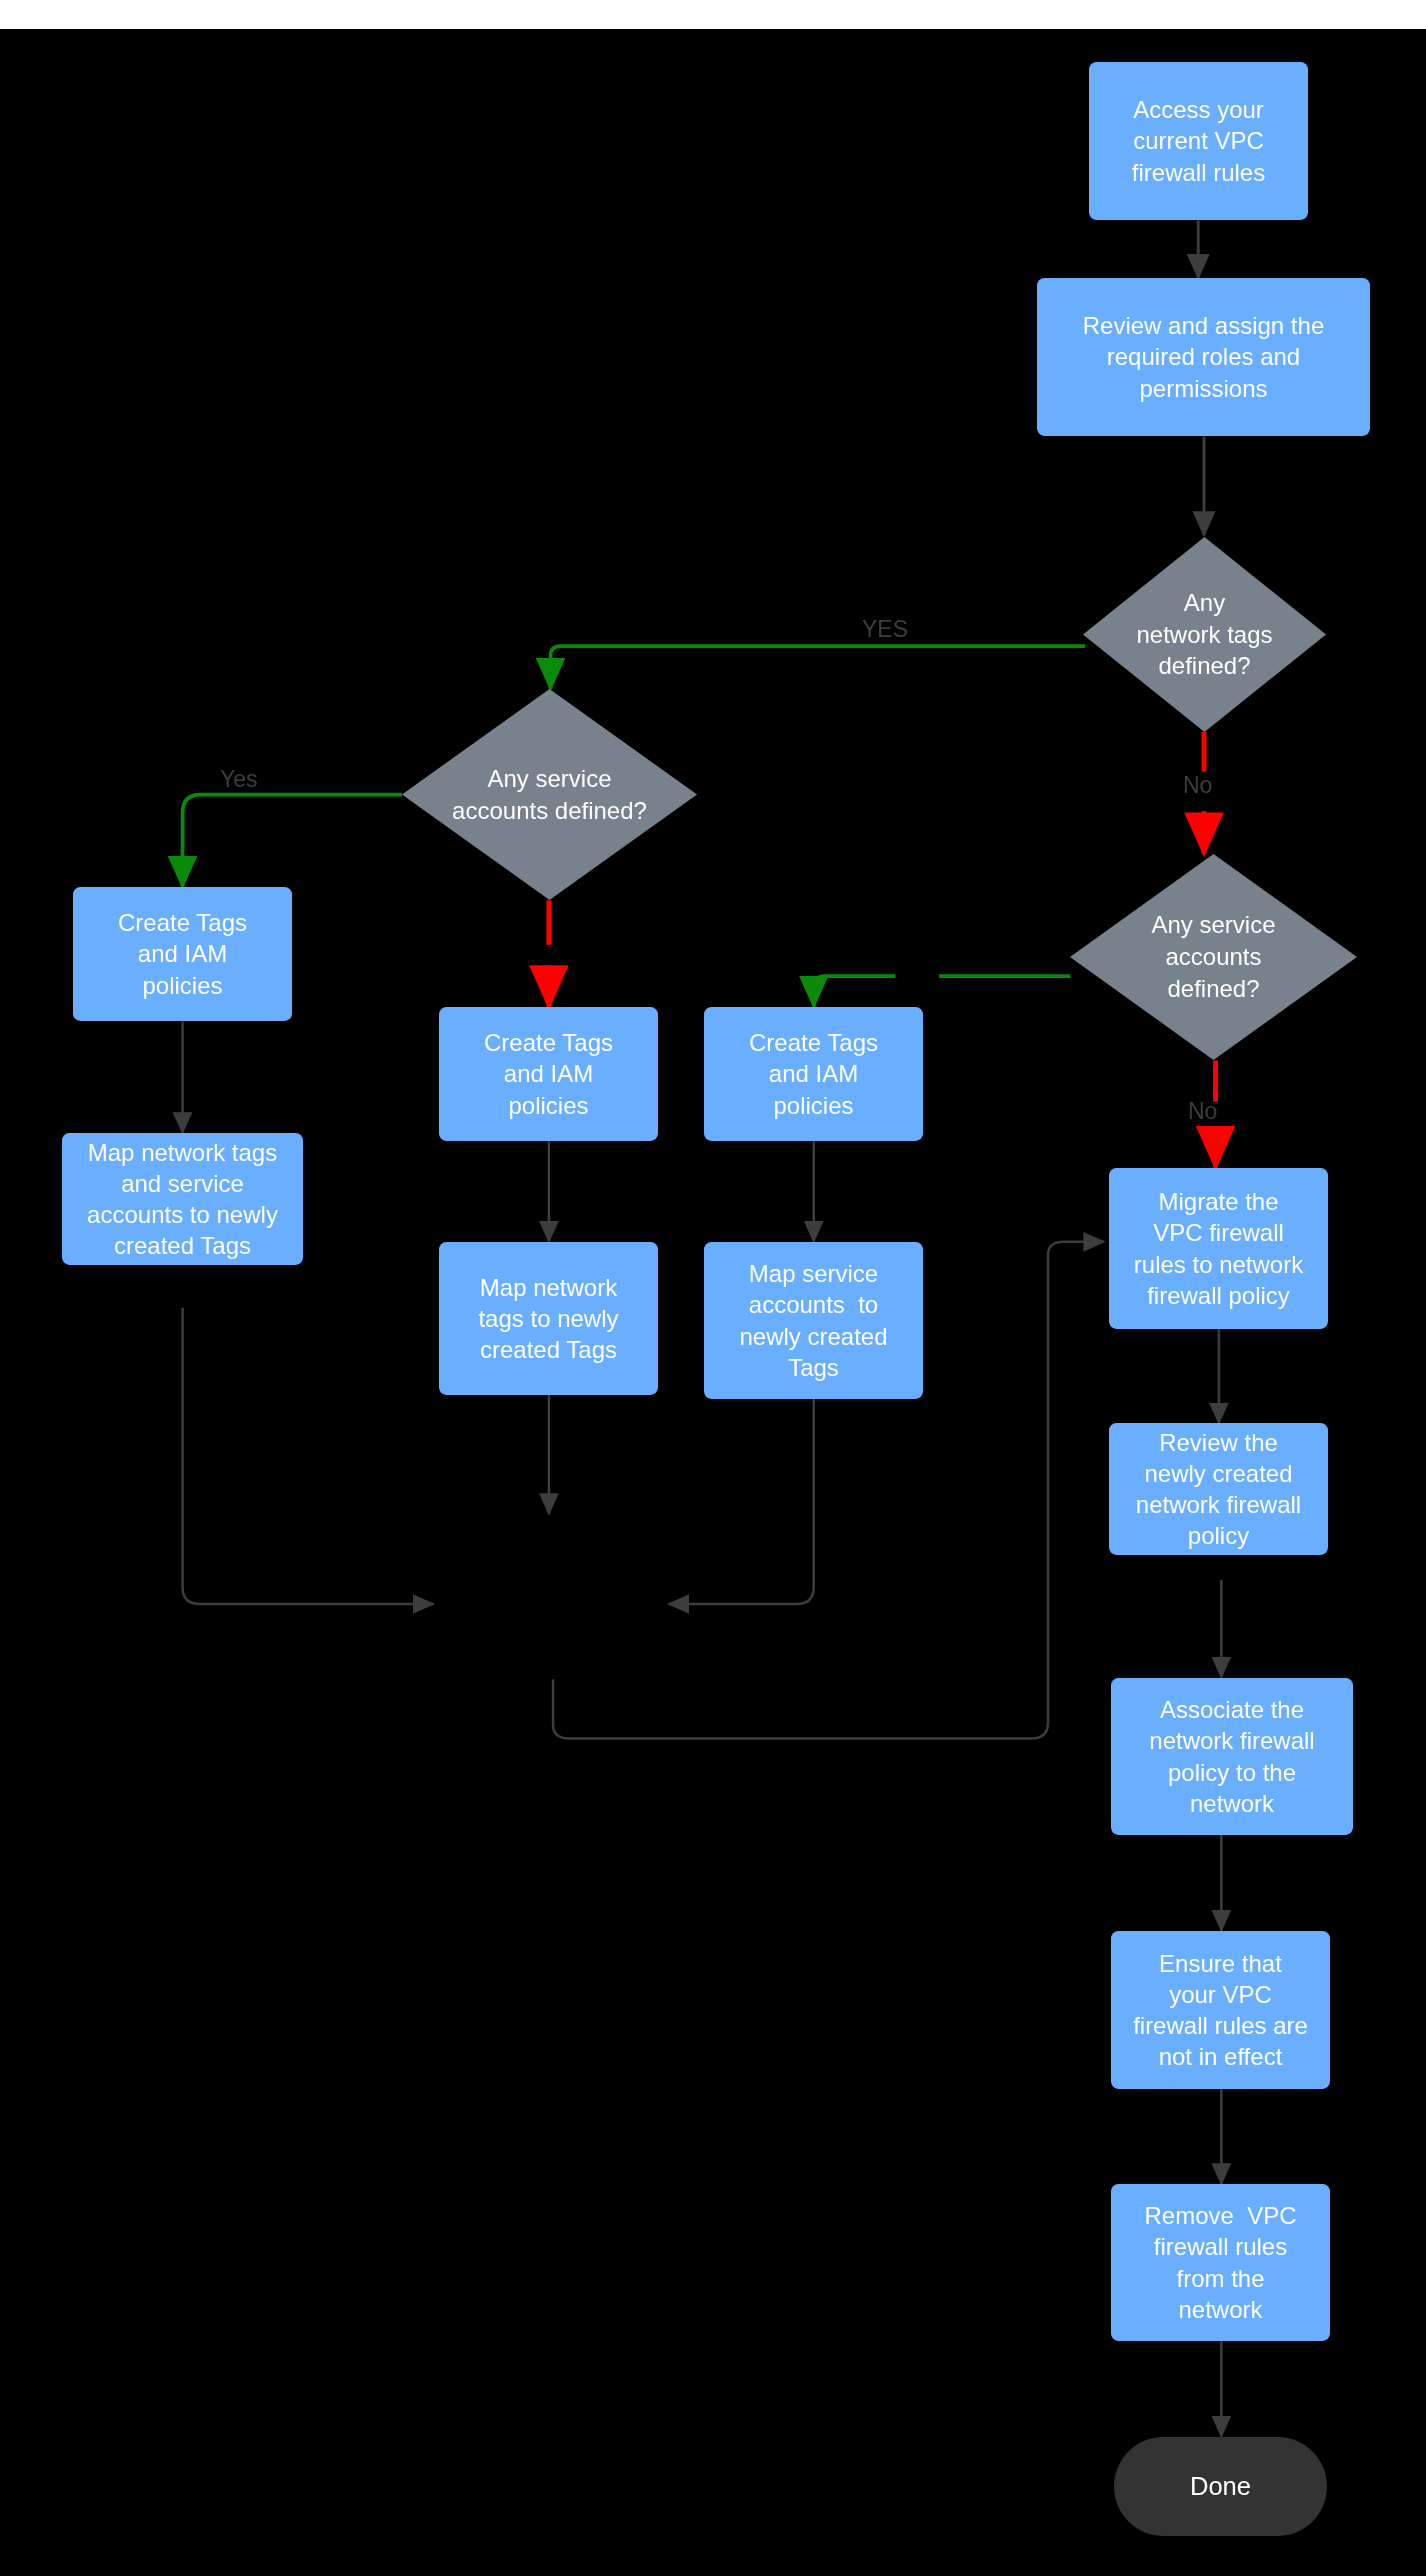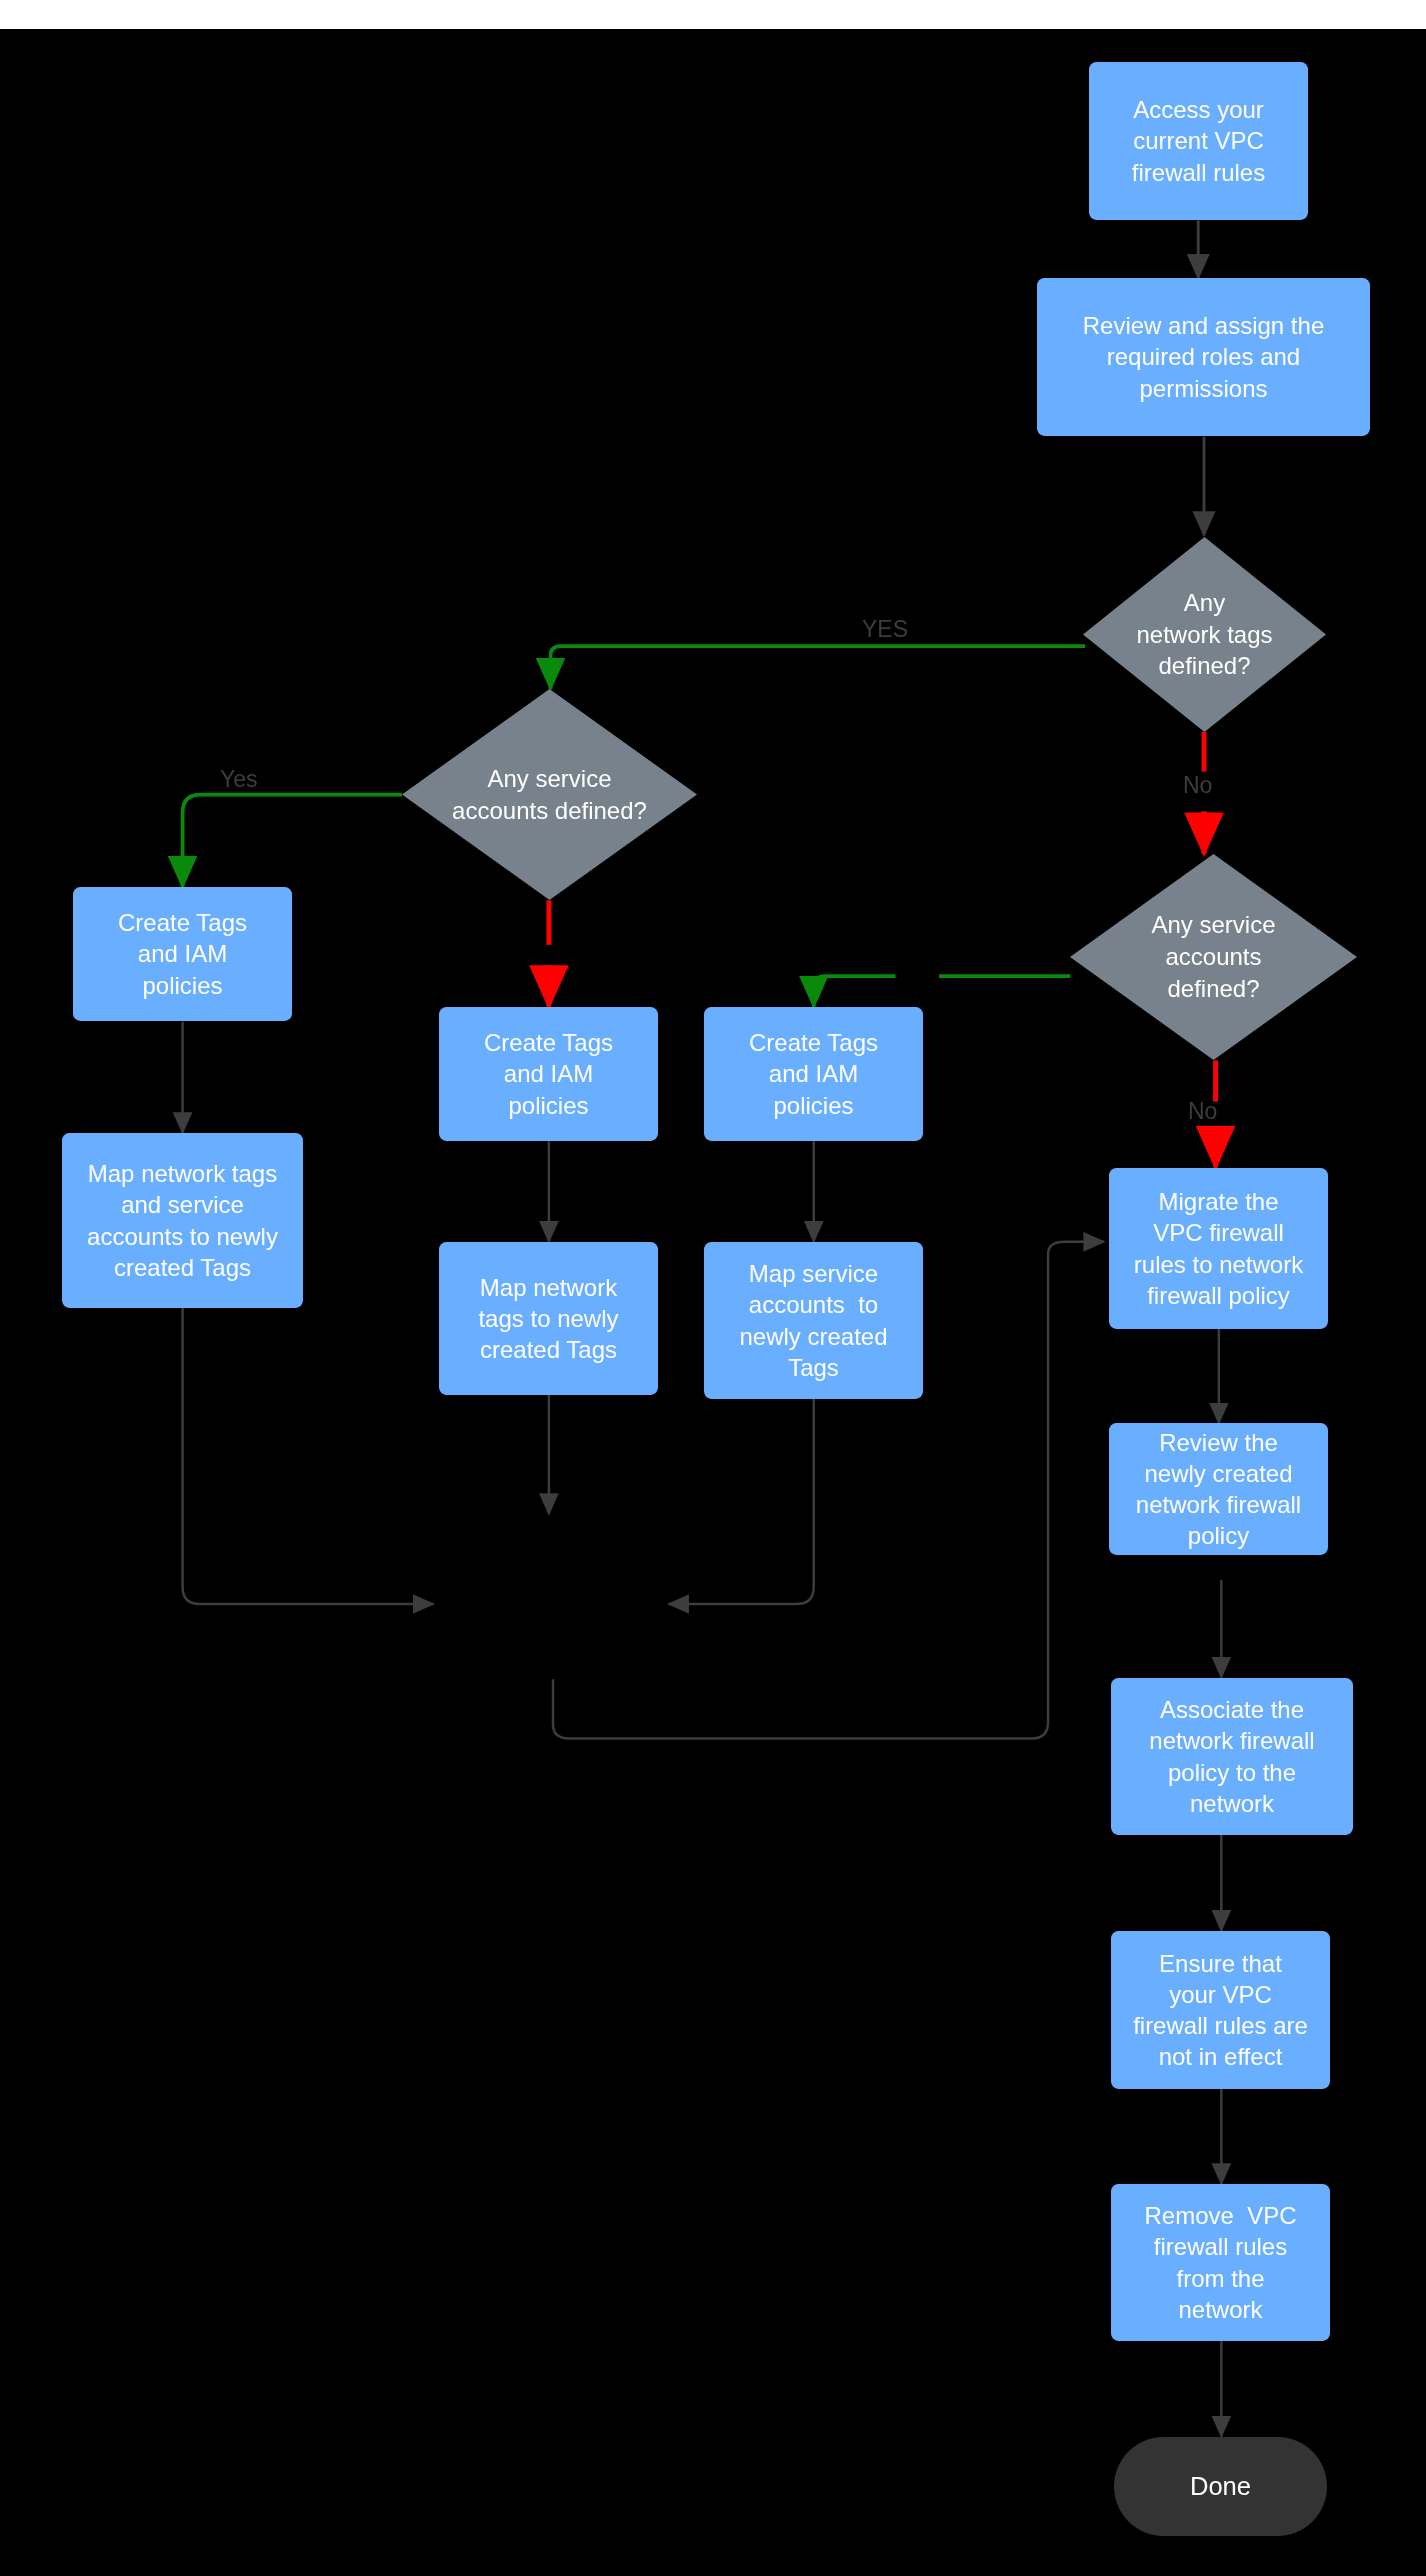--- a/index.html
+++ b/index.html
@@ -204,21 +204,21 @@
 and IAM
 policies</span>
     </div>
 
     <div class="node proc" style="left:704px; top:978px; width:219px; height:134px;">
       <span>Create Tags
 and IAM
 policies</span>
     </div>
 
-    <div class="node proc" style="left:62px; top:1104px; width:241px; height:175px;">
+    <div class="node proc" style="left:62px; top:1104px; width:241px; height:132px;">
       <span>Map network tags
 and service
 accounts to newly
 created Tags</span>
     </div>
 
     <div class="node proc" style="left:439px; top:1213px; width:219px; height:153px;">
       <span>Map network
 tags to newly
 created Tags</span>

